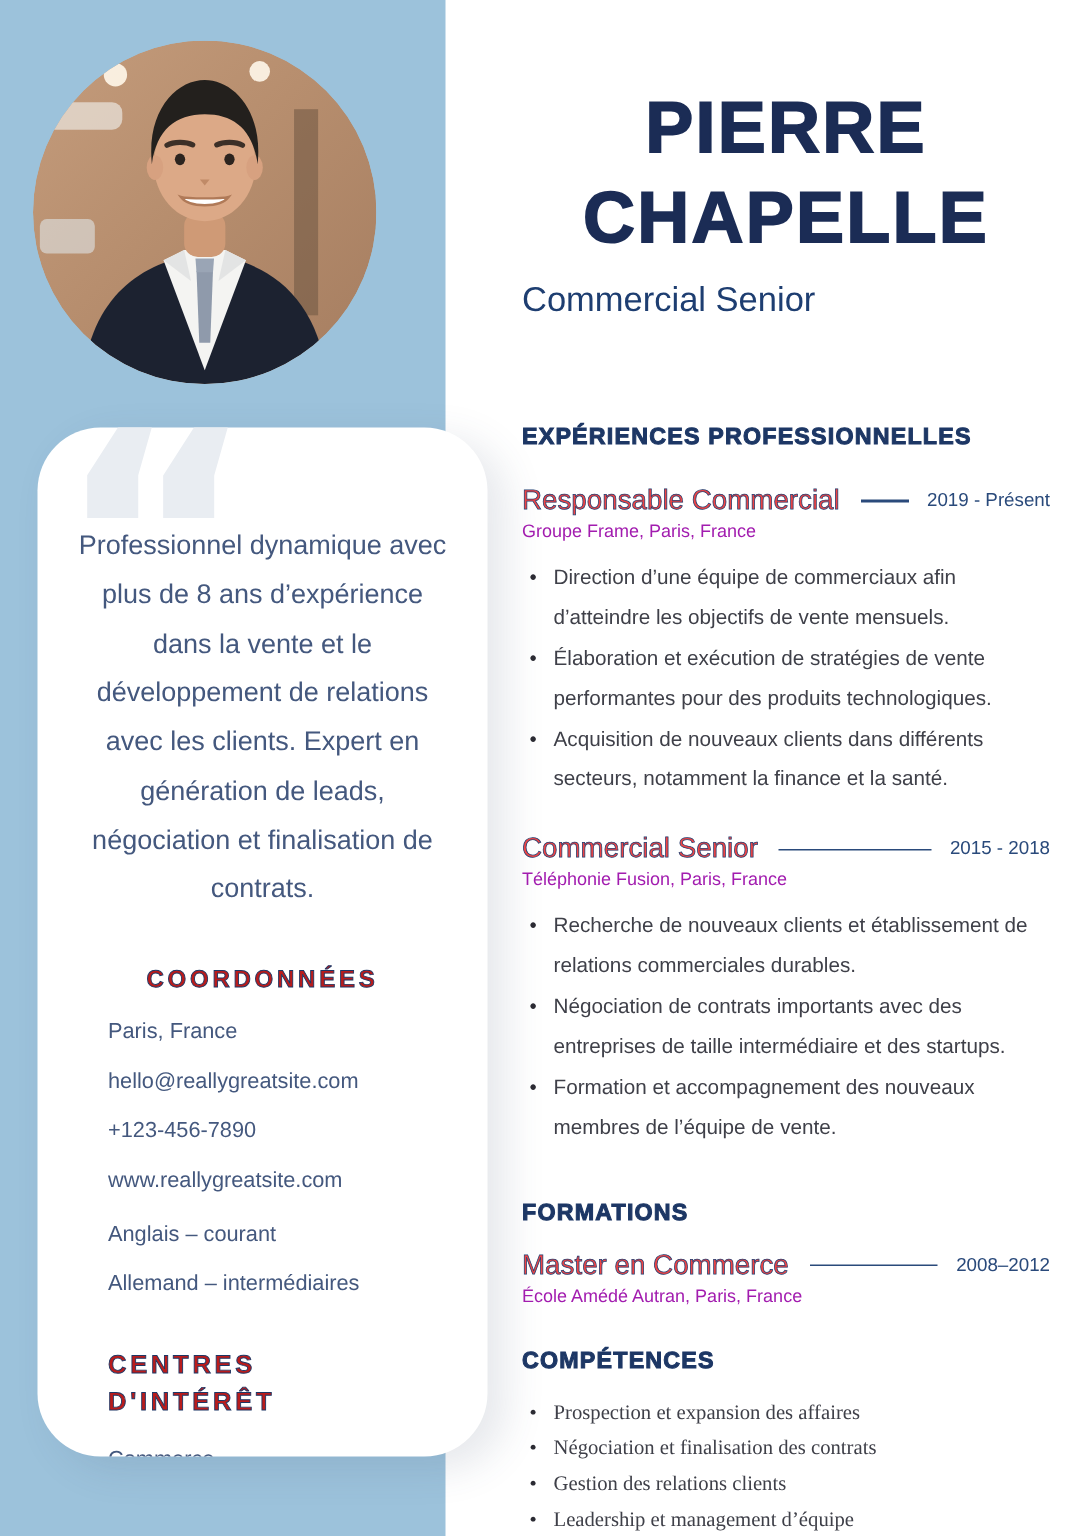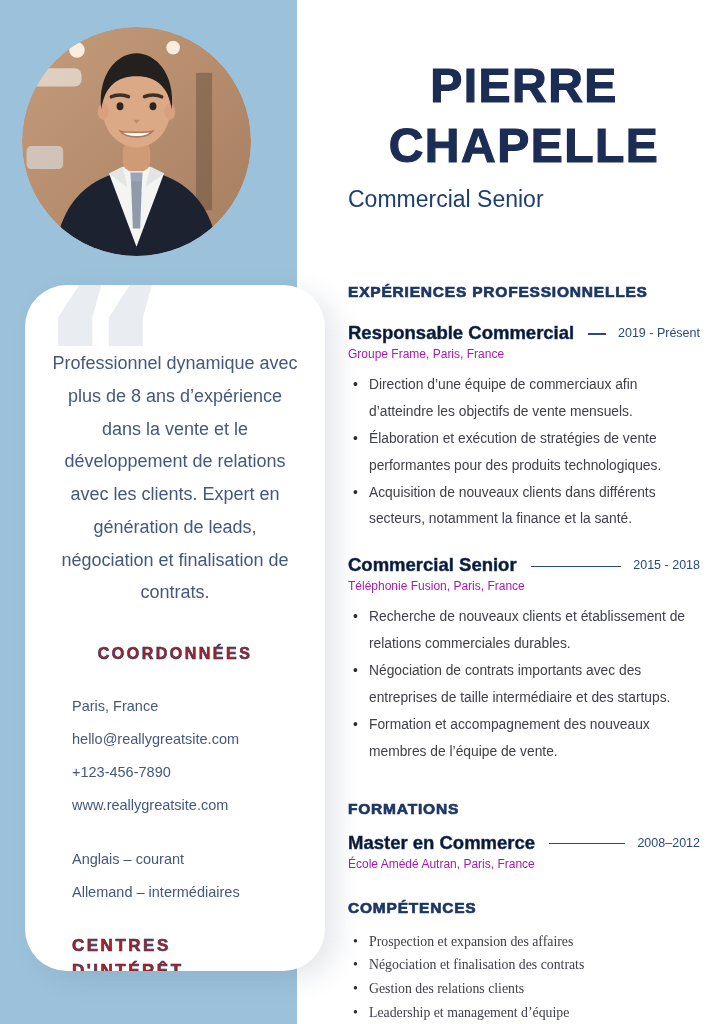--- a/index.html
+++ b/index.html
@@ -51,21 +51,21 @@
     font-size: 18px; line-height: 1.82;
     color: #44587E;
   }
   .side-h {
     font-size: 16px; font-weight: bold;
     letter-spacing: 2.5px;
     color: #b91c1c;
     -webkit-text-stroke: 0.6px #1D3765;
   }
   .h-coord { text-align: center; margin-top: 36px; }
-  .side-list { list-style: none; margin: 34px 0 0 47px; }
+  .side-list { list-style: none; margin: 16px 0 0 47px; }
   .side-list li {
     font-size: 14.5px; color: #44587E;
     margin-bottom: 13.5px; line-height: 1.35;
   }
   .h-langues { margin: 30px 0 0 47px; }
   .h-interets { margin: 32px 0 0 47px; font-size: 17px; line-height: 1.45; width: 170px; }
 
   
   .right { position: absolute; left: 348px; top: 0; width: 352px; }
   .name {
@@ -84,22 +84,22 @@
     color: #1D3765;
     -webkit-text-stroke: 0.7px #1D3765;
   }
   .sec-exp { margin-top: 70px; }
   .sec-form { margin-top: 34px; }
   .sec-comp { margin-top: 28px; }
 
   .job { margin-top: 21px; }
   .job-head { display: flex; align-items: center; }
   .role {
-    font-size: 18.5px; font-weight: bold;
-    color: #0f172a; -webkit-text-stroke: 0.5px #1E3E71;
+    font-size: 18.5px; font-weight: normal;
+    color: #ef4444; -webkit-text-stroke: 0.5px #1E3E71;
     white-space: nowrap;
   }
   .rule { flex: 1; height: 1.6px; background: #2A4A7B; margin: 2px 12px 0 14px; }
   .dates { font-size: 12.5px; color: #2A4A7B; white-space: nowrap; }
   .company { margin-top: 3px; font-size: 12px; color: #a21caf; }
 
   ul.bullets { list-style: none; margin: 11px 0 0 4px; }
   ul.bullets li {
     position: relative; padding-left: 17px;
     font-size: 13.8px; line-height: 1.95; color: #3F4049;

